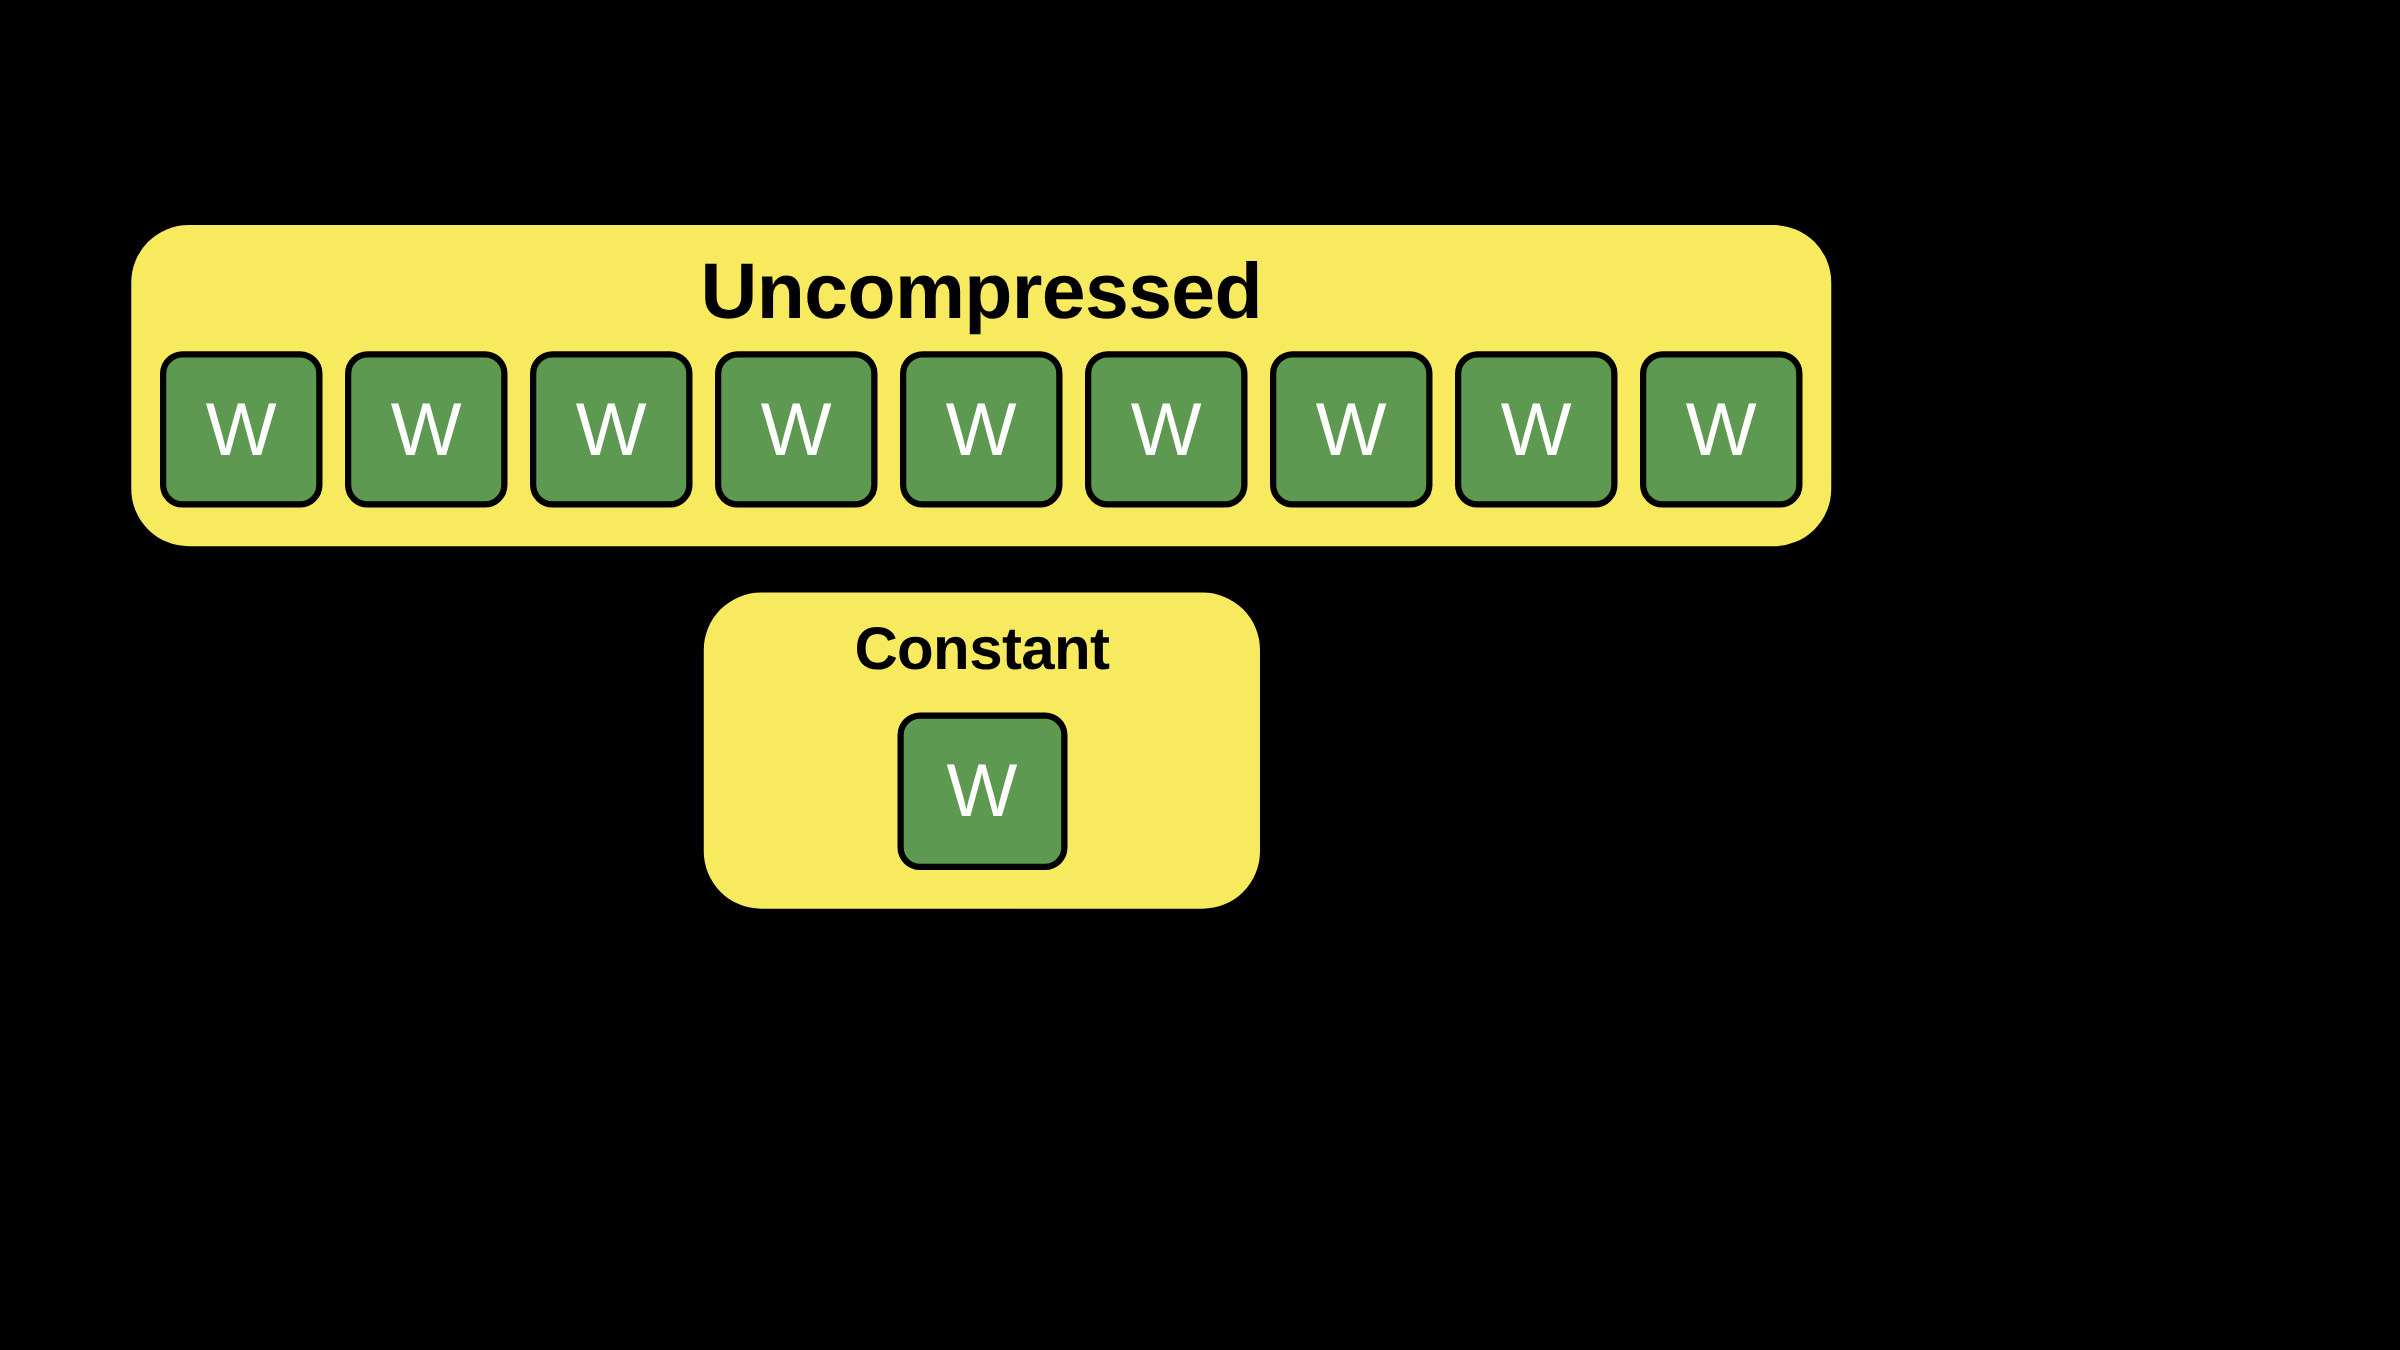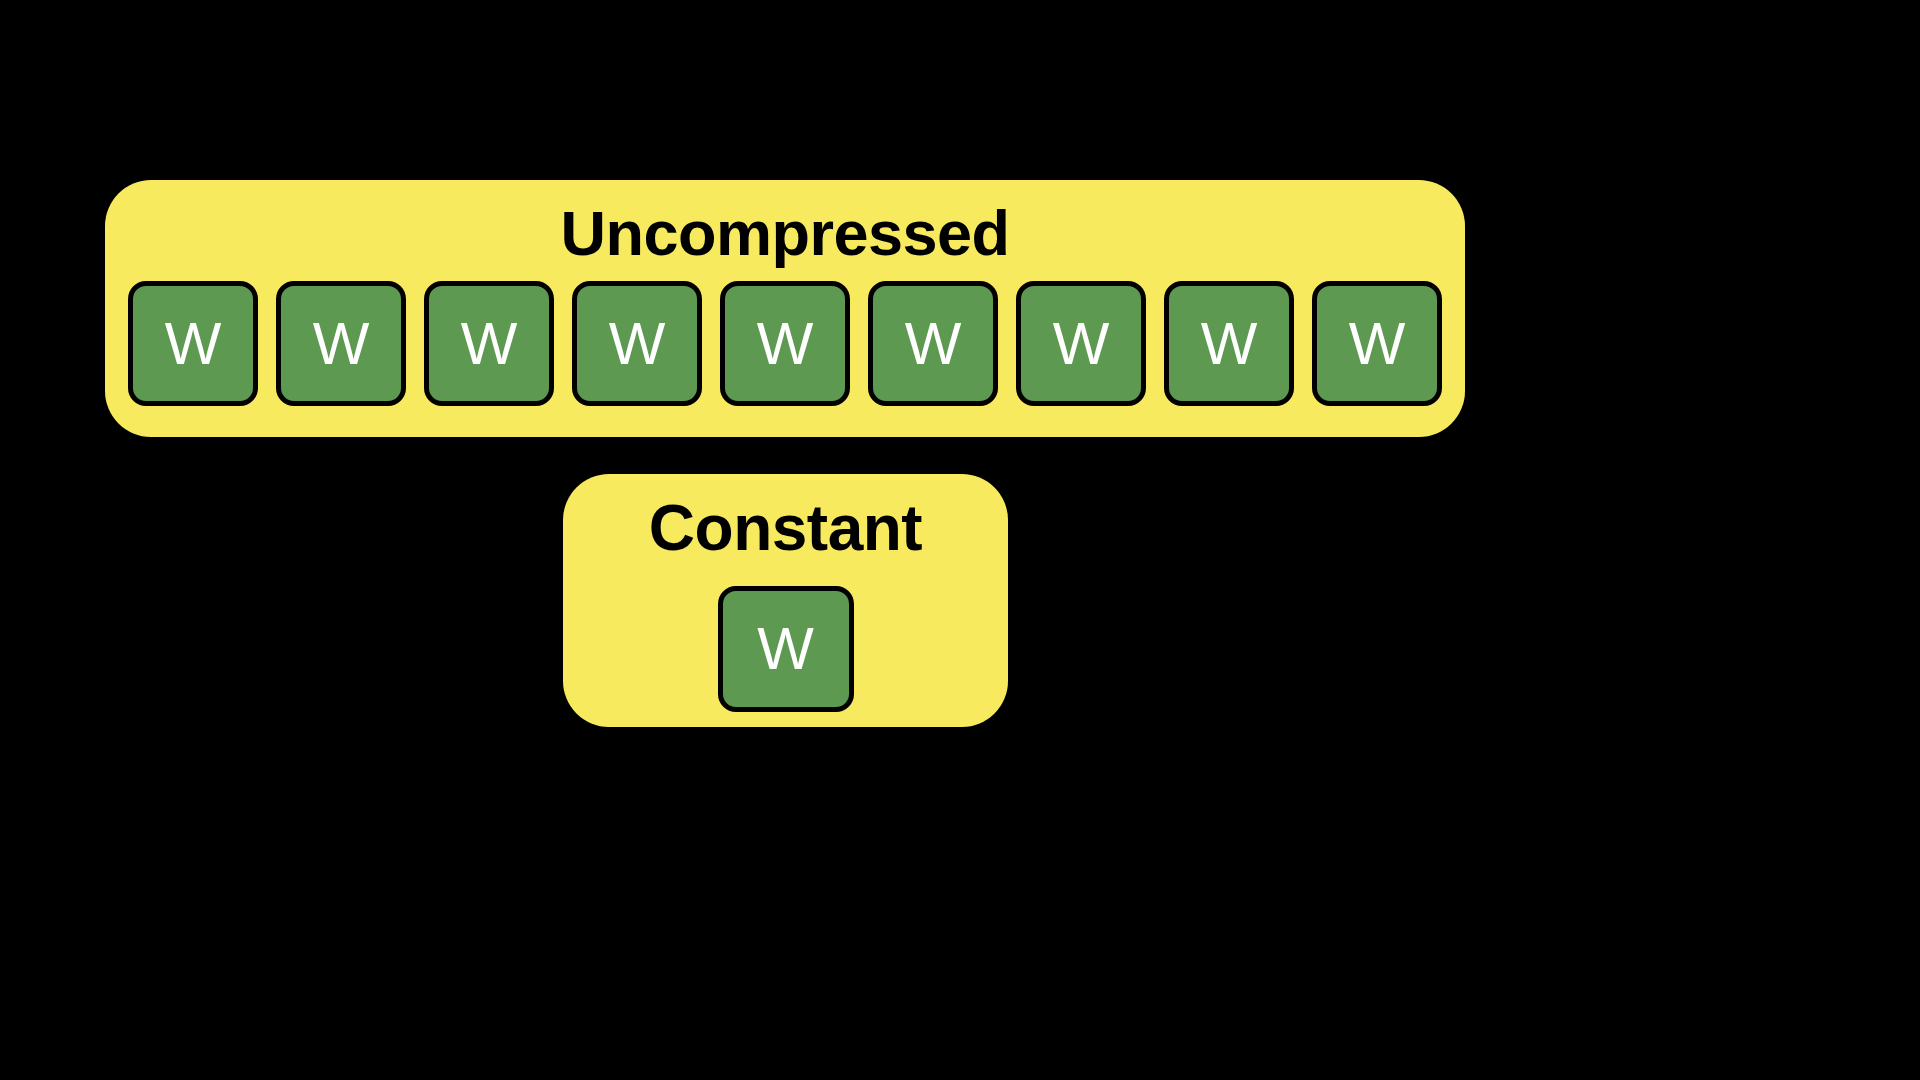--- a/index.html
+++ b/index.html
@@ -86,21 +86,21 @@
   
   #constant-panel {
     position: absolute;
     left: 563px;
     top: 474px;
     width: 445px;
     height: 253px;
     padding-top: 22px;
   }
   #constant-panel .panel-title {
-    font-size: 64px;
+    font-size: 48px;
     margin: 0 0 26px 0;
   }
   #constant-panel .wbox {
     width: 136px;
     height: 126px;
     font-size: 60px;
   }
 </style>
 </head>
 <body>

